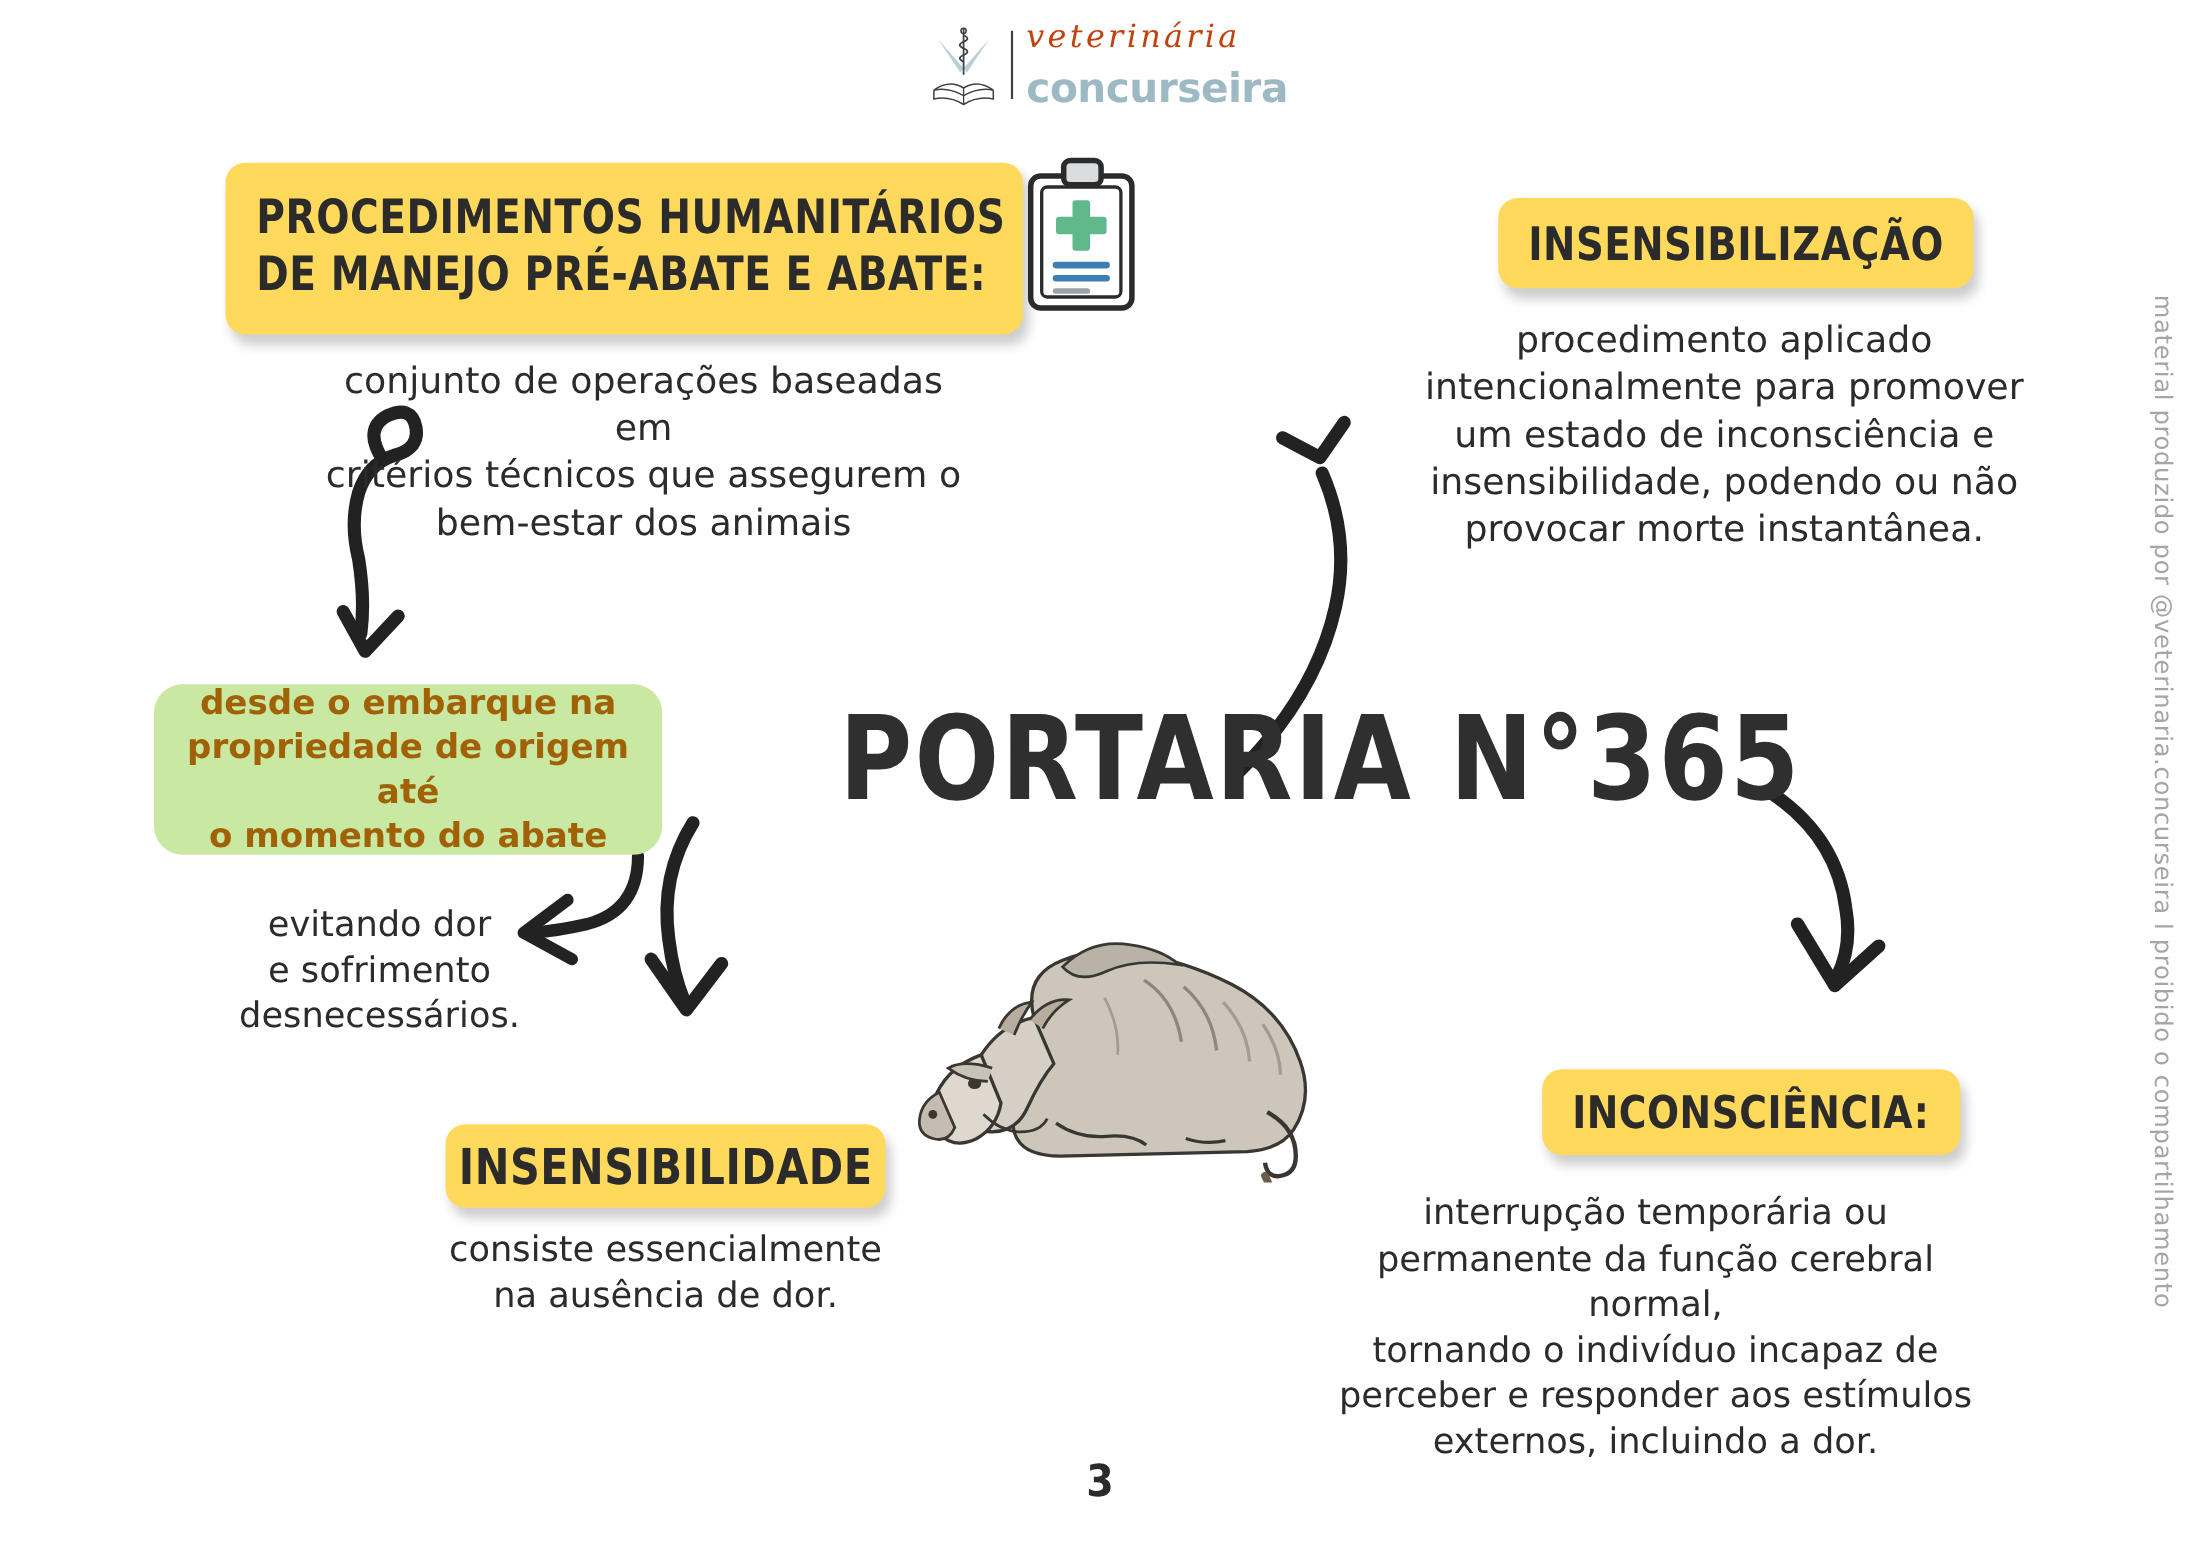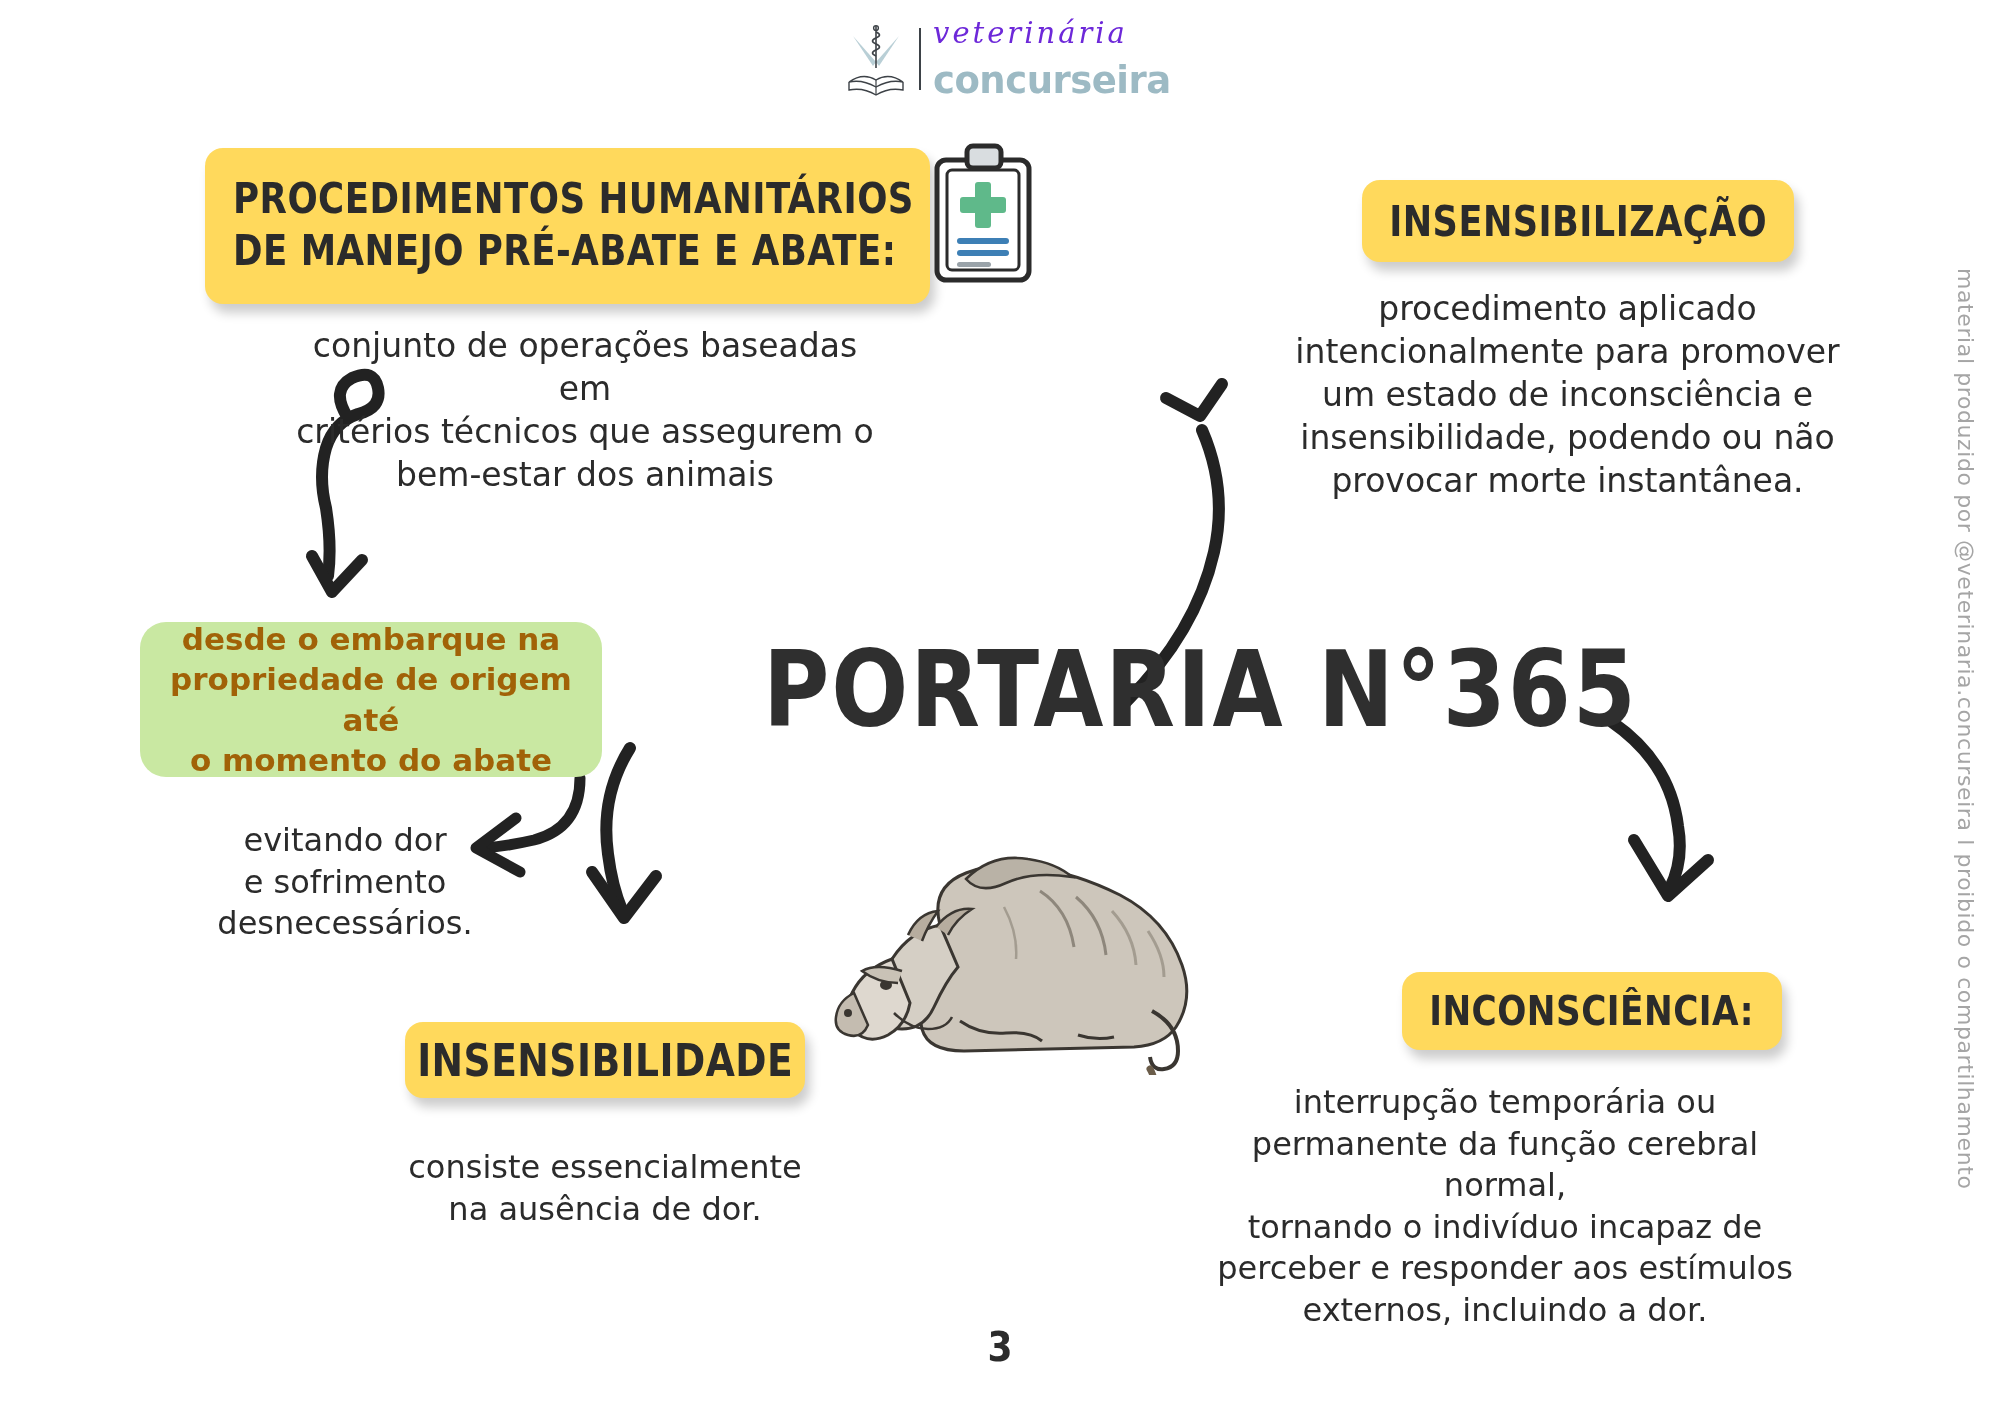--- a/index.html
+++ b/index.html
@@ -44,21 +44,21 @@
     display: flex;
     flex-direction: column;
     justify-content: center;
     line-height: 1;
   }
   .logo-line1 {
     font-family: "DejaVu Serif", "Liberation Serif", serif;
     font-style: italic;
     font-size: 29px;
     letter-spacing: 3px;
-    color: #6d28d9;
+    color: #c2410c;
     margin-bottom: 14px;
   }
   .logo-line2 {
     font-family: "DejaVu Sans", "Liberation Sans", sans-serif;
     font-weight: bold;
     font-size: 37px;
     letter-spacing: -0.5px;
     color: #9dbac4;
   }
 
@@ -167,21 +167,20 @@
     left: 200px;
     top: 820px;
     width: 290px;
     font-size: 32px;
   }
   .para-insensibilidade {
     left: 380px;
     top: 1115px;
     width: 450px;
     font-size: 32px;
-    margin-top: 32px;
   }
   .para-inconsciencia {
     left: 1195px;
     top: 1082px;
     width: 620px;
     font-size: 32px;
   }
 
   
   .center-title {

